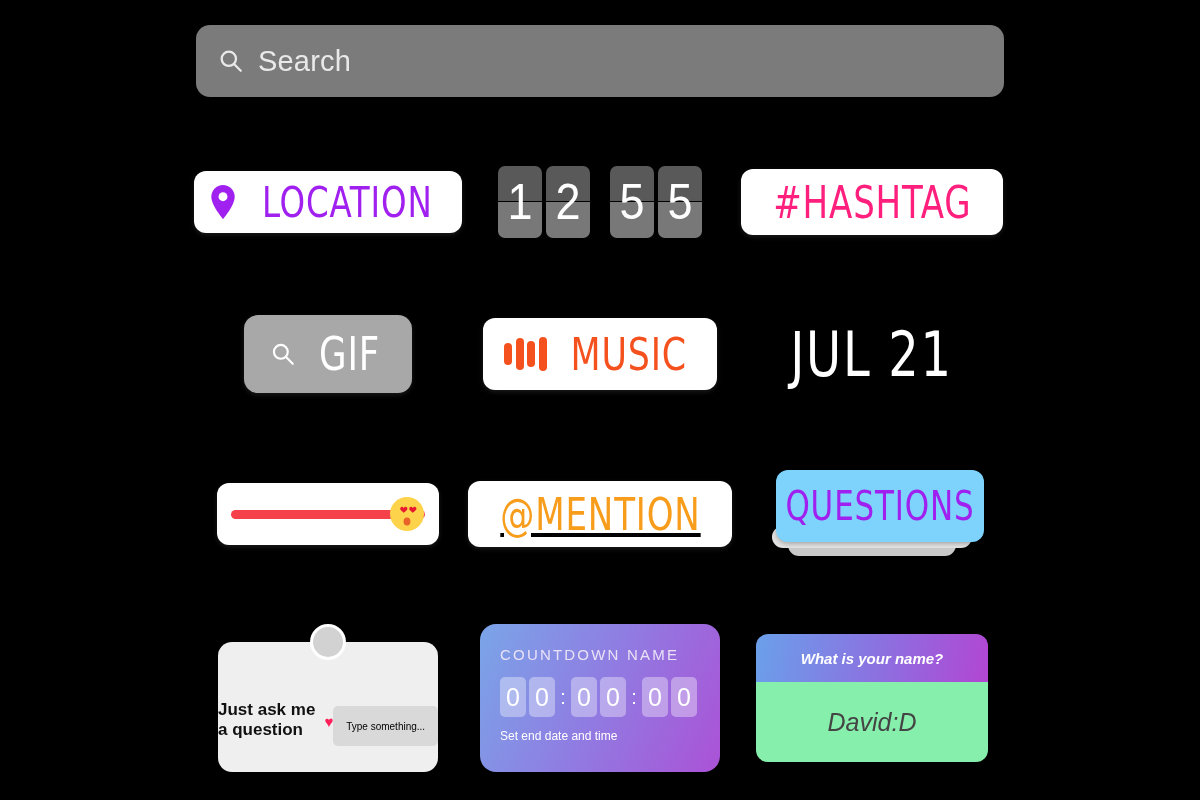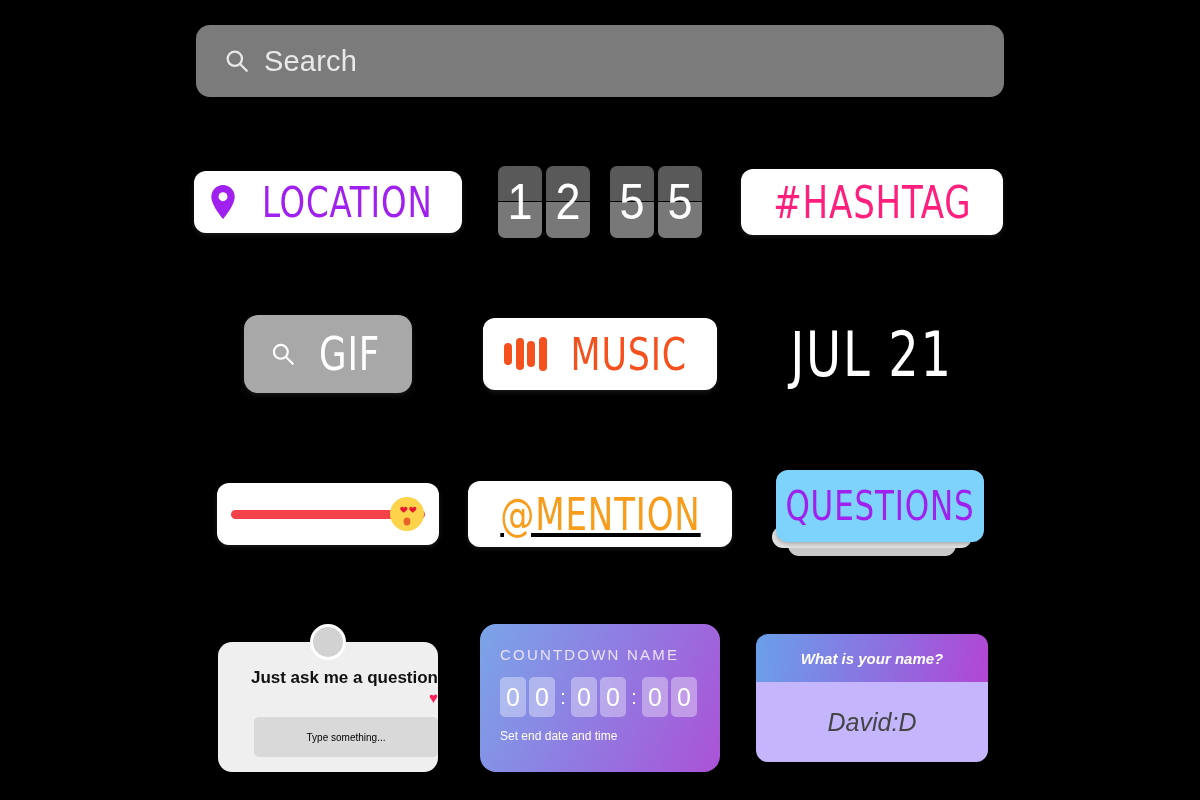--- a/index.html
+++ b/index.html
@@ -10,21 +10,21 @@
     overflow: hidden;
   }
 
   #tray { position: relative; width: 1200px; height: 800px; }
 
   
   .search-bar {
     position: absolute; left: 196px; top: 25px;
     width: 808px; height: 72px;
     background: #7b7b7b; border-radius: 14px;
-    display: flex; align-items: center; padding-left: 28px; gap: 14px;
+    display: flex; align-items: center; padding-left: 22px; gap: 14px;
   }
   .search-bar .mag { width: 26px; height: 26px; flex: 0 0 26px; }
   .search-bar .ph {
     color: #e9e9e9; font-size: 29px; letter-spacing: .2px;
   }
 
   
   .cell {
     position: absolute;
     display: flex; align-items: center; justify-content: center;
@@ -124,21 +124,21 @@
   
   .qbox-wrap { position: relative; width: 220px; height: 148px; }
   .avatar {
     position: absolute; left: 50%; top: 0; transform: translateX(-50%);
     width: 36px; height: 36px; border-radius: 50%;
     background: #d2d2d2; border: 3px solid #fff; z-index: 3;
   }
   .qbox {
     position: absolute; left: 0; top: 18px; width: 220px; height: 130px;
     background: #efefef; border-radius: 14px;
-    display: flex; flex-direction: column; align-items: flex-end;
+    display: flex; align-items: center;
     padding-top: 26px;
   }
   .qbox-title { font-size: 17px; font-weight: 700; color: #111; }
   .qbox-heart { font-size: 15px; color: #ff1f5a; margin-top: 2px; line-height: 1; }
   .qbox-input {
     margin-top: 12px; width: 184px; height: 40px; background: #d9d9d9;
     border-radius: 5px; display: flex; align-items: center; justify-content: center;
   }
   .qbox-input span { font-size: 10px; color: #000000; }
 
@@ -163,21 +163,21 @@
   .cd-foot { margin-top: 12px; font-size: 12px; color: #fff; }
 
   
   .quiz { width: 232px; height: 128px; border-radius: 12px; overflow: hidden; font-style: italic; }
   .quiz-head {
     height: 48px; background: linear-gradient(100deg, #6aa0ea 0%, #8d6fe0 55%, #b246d3 100%);
     display: flex; align-items: center; justify-content: center;
   }
   .quiz-head span { font-size: 15px; font-weight: 700; color: #fff; }
   .quiz-body {
-    height: 80px; background: #c4b5fd;
+    height: 80px; background: #86efac;
     display: flex; align-items: center; justify-content: center;
   }
   .quiz-body span { font-size: 25px; color: #444; }
 </style>
 </head>
 <body>
 
 <div id="tray">
 
   <div class="search-bar">

